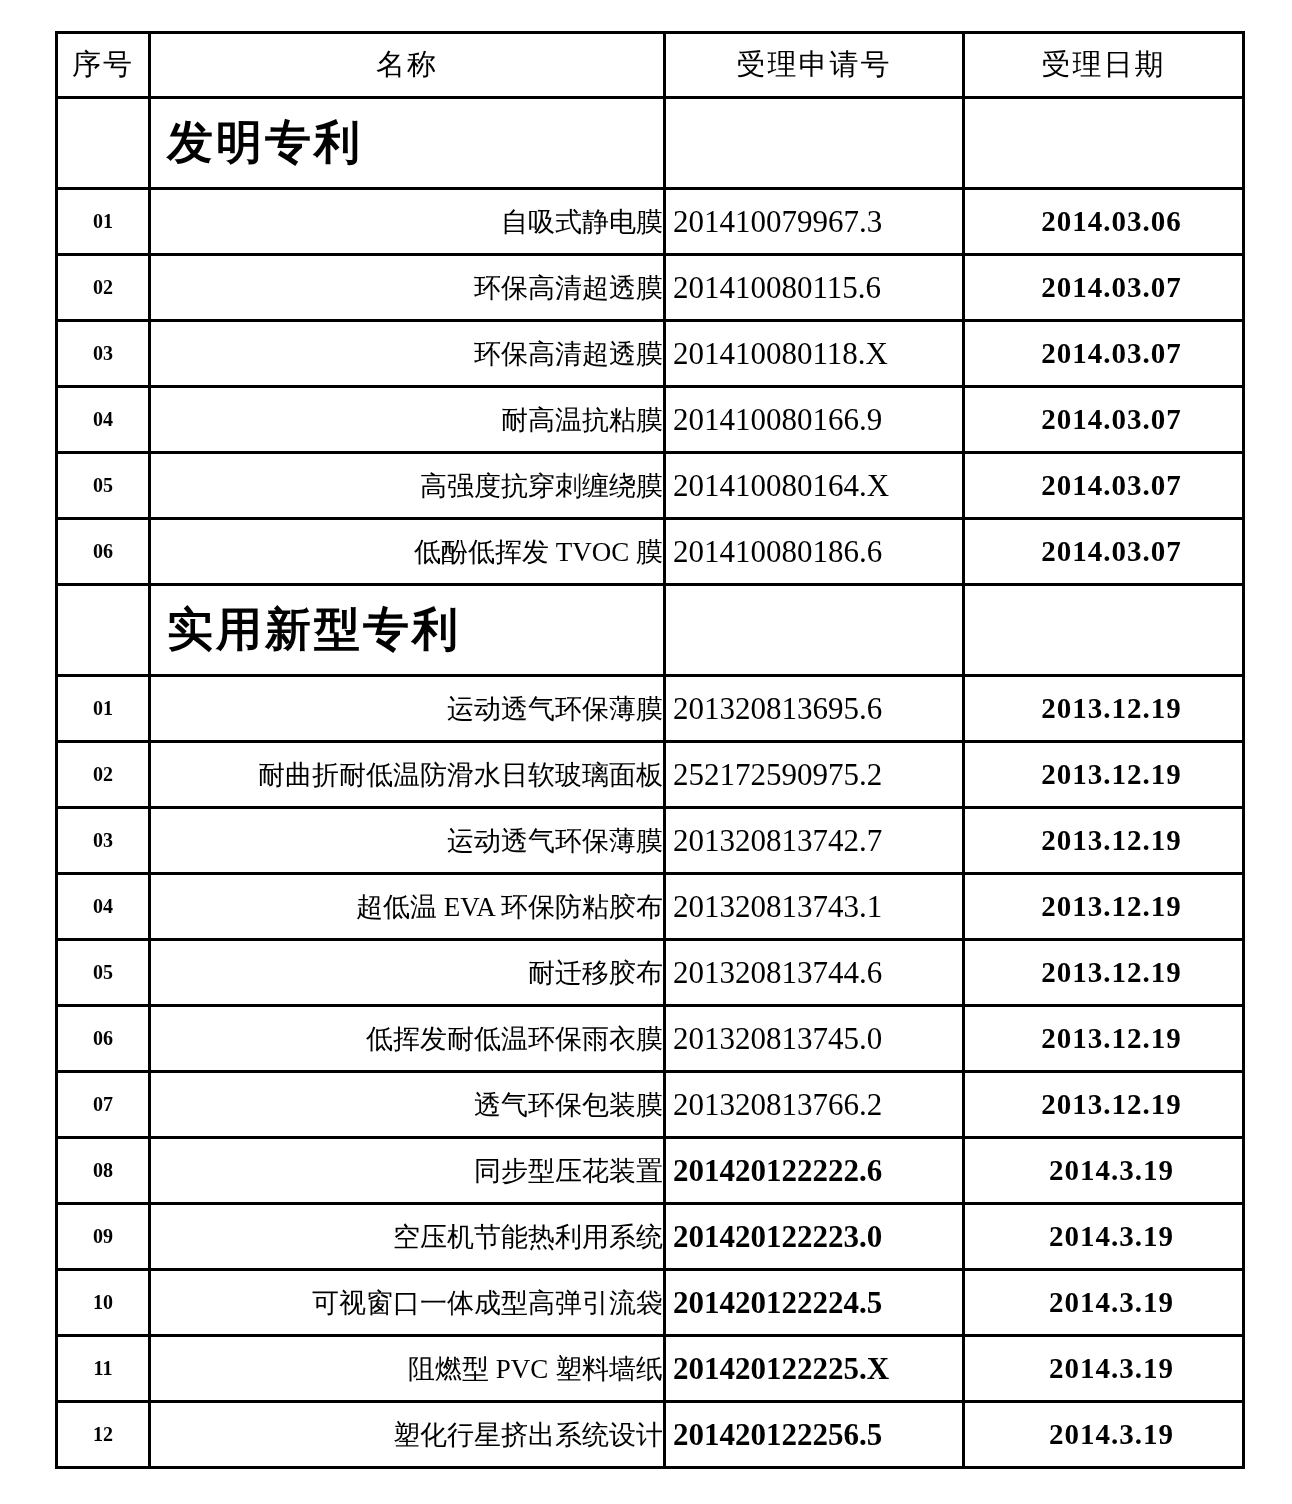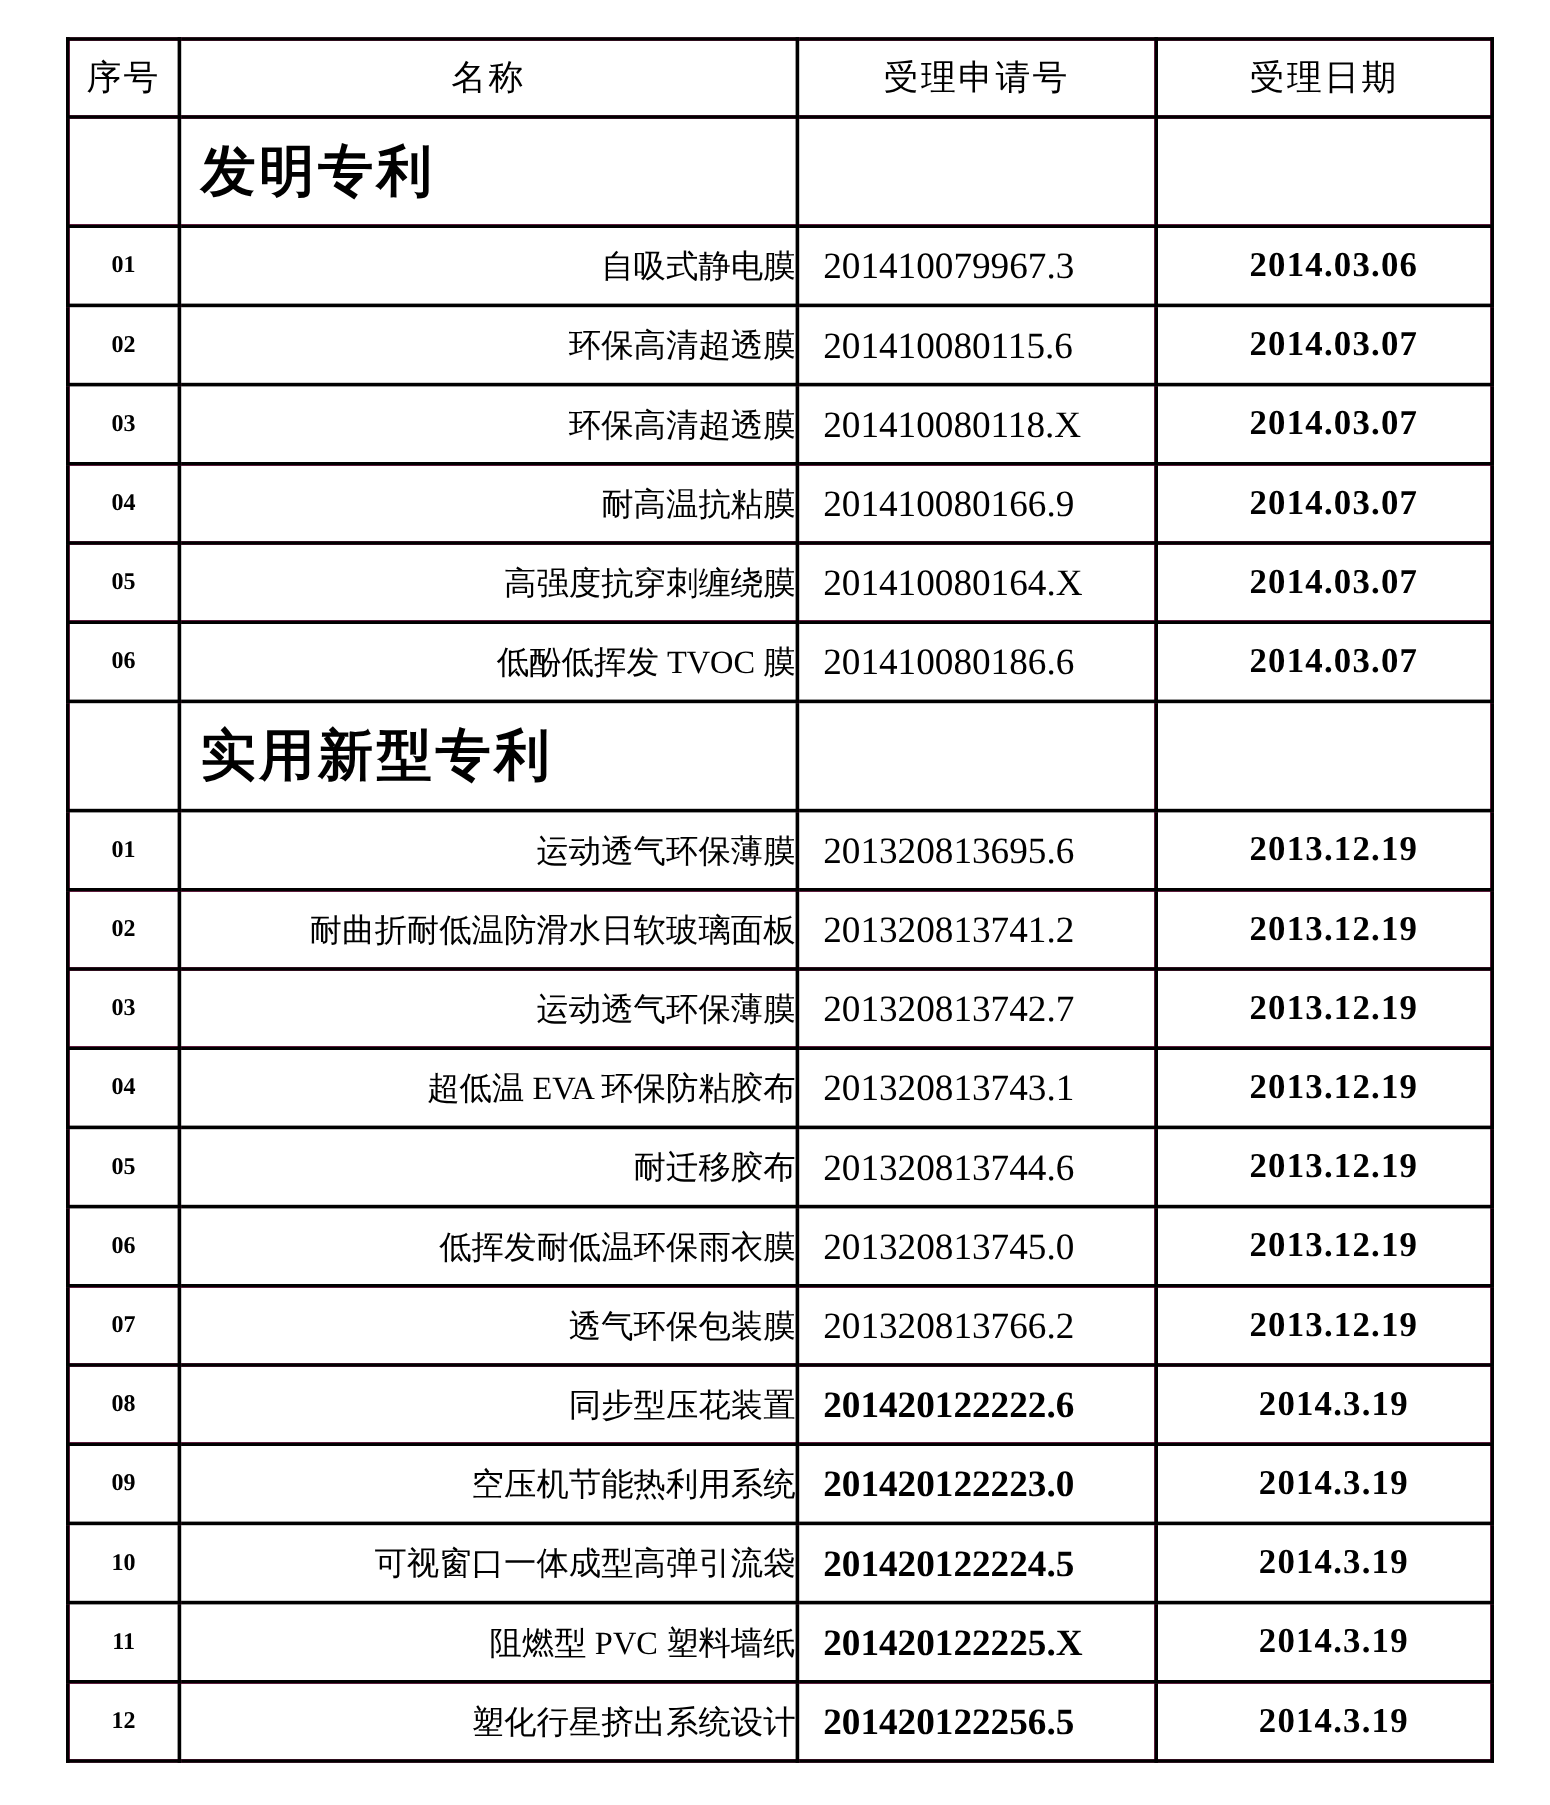--- a/index.html
+++ b/index.html
@@ -19,21 +19,21 @@
     width: 1292px;
     height: 1504px;
     background: #ffffff;
   }
   table.patent-table {
     position: absolute;
     left: 55px;
     top: 31px;
     border-collapse: collapse;
     table-layout: fixed;
-    background: #ec4899;
+    background: #e5e5e5;
   }
   .patent-table col.c-sn   { width: 93px; }
   .patent-table col.c-name { width: 515px; }
   .patent-table col.c-num  { width: 299px; }
   .patent-table col.c-date { width: 280px; }
 
   .patent-table th,
   .patent-table td {
     border: 3px solid #000000;
     background: #ffffff;
@@ -73,21 +73,21 @@
     font-family: Liberation Serif, serif;
   }
   td.name {
     text-align: right;
     padding-left: 16px;
     font-weight: normal;
     font-size: 27px;
   }
   td.num {
     text-align: left;
-    padding-left: 20px;
+    padding-left: 7px;
     font-weight: normal;
     font-size: 31px;
   }
   td.num.bold { font-weight: bold; }
   td.date {
     text-align: center;
     padding-left: 16px;
     font-weight: bold;
     font-size: 29px;
     letter-spacing: 1px;
@@ -167,21 +167,21 @@
 
       <tr class="data-row">
         <td class="sn">01</td>
         <td class="name">运动透气环保薄膜</td>
         <td class="num">201320813695.6</td>
         <td class="date">2013.12.19</td>
       </tr>
       <tr class="data-row">
         <td class="sn">02</td>
         <td class="name">耐曲折耐低温防滑水日软玻璃面板</td>
-        <td class="num">201320813741.2</td>
+        <td class="num">252172590975.2</td>
         <td class="date">2013.12.19</td>
       </tr>
       <tr class="data-row">
         <td class="sn">03</td>
         <td class="name">运动透气环保薄膜</td>
         <td class="num">201320813742.7</td>
         <td class="date">2013.12.19</td>
       </tr>
       <tr class="data-row">
         <td class="sn">04</td>

